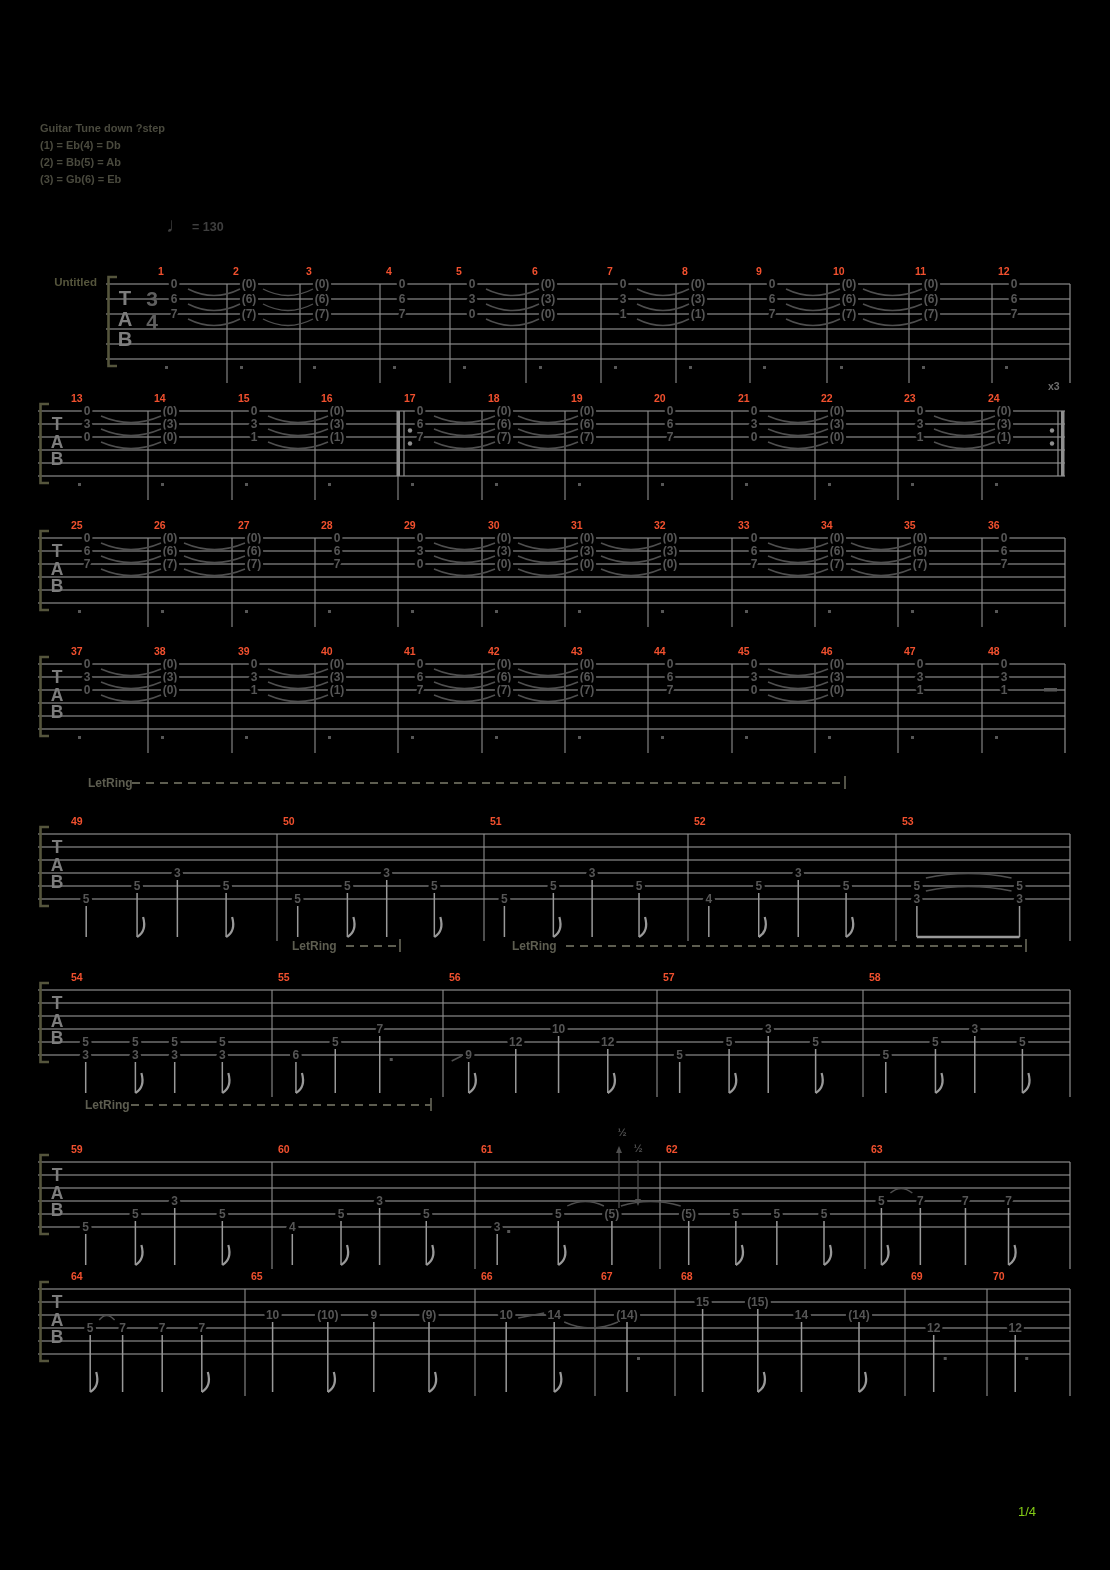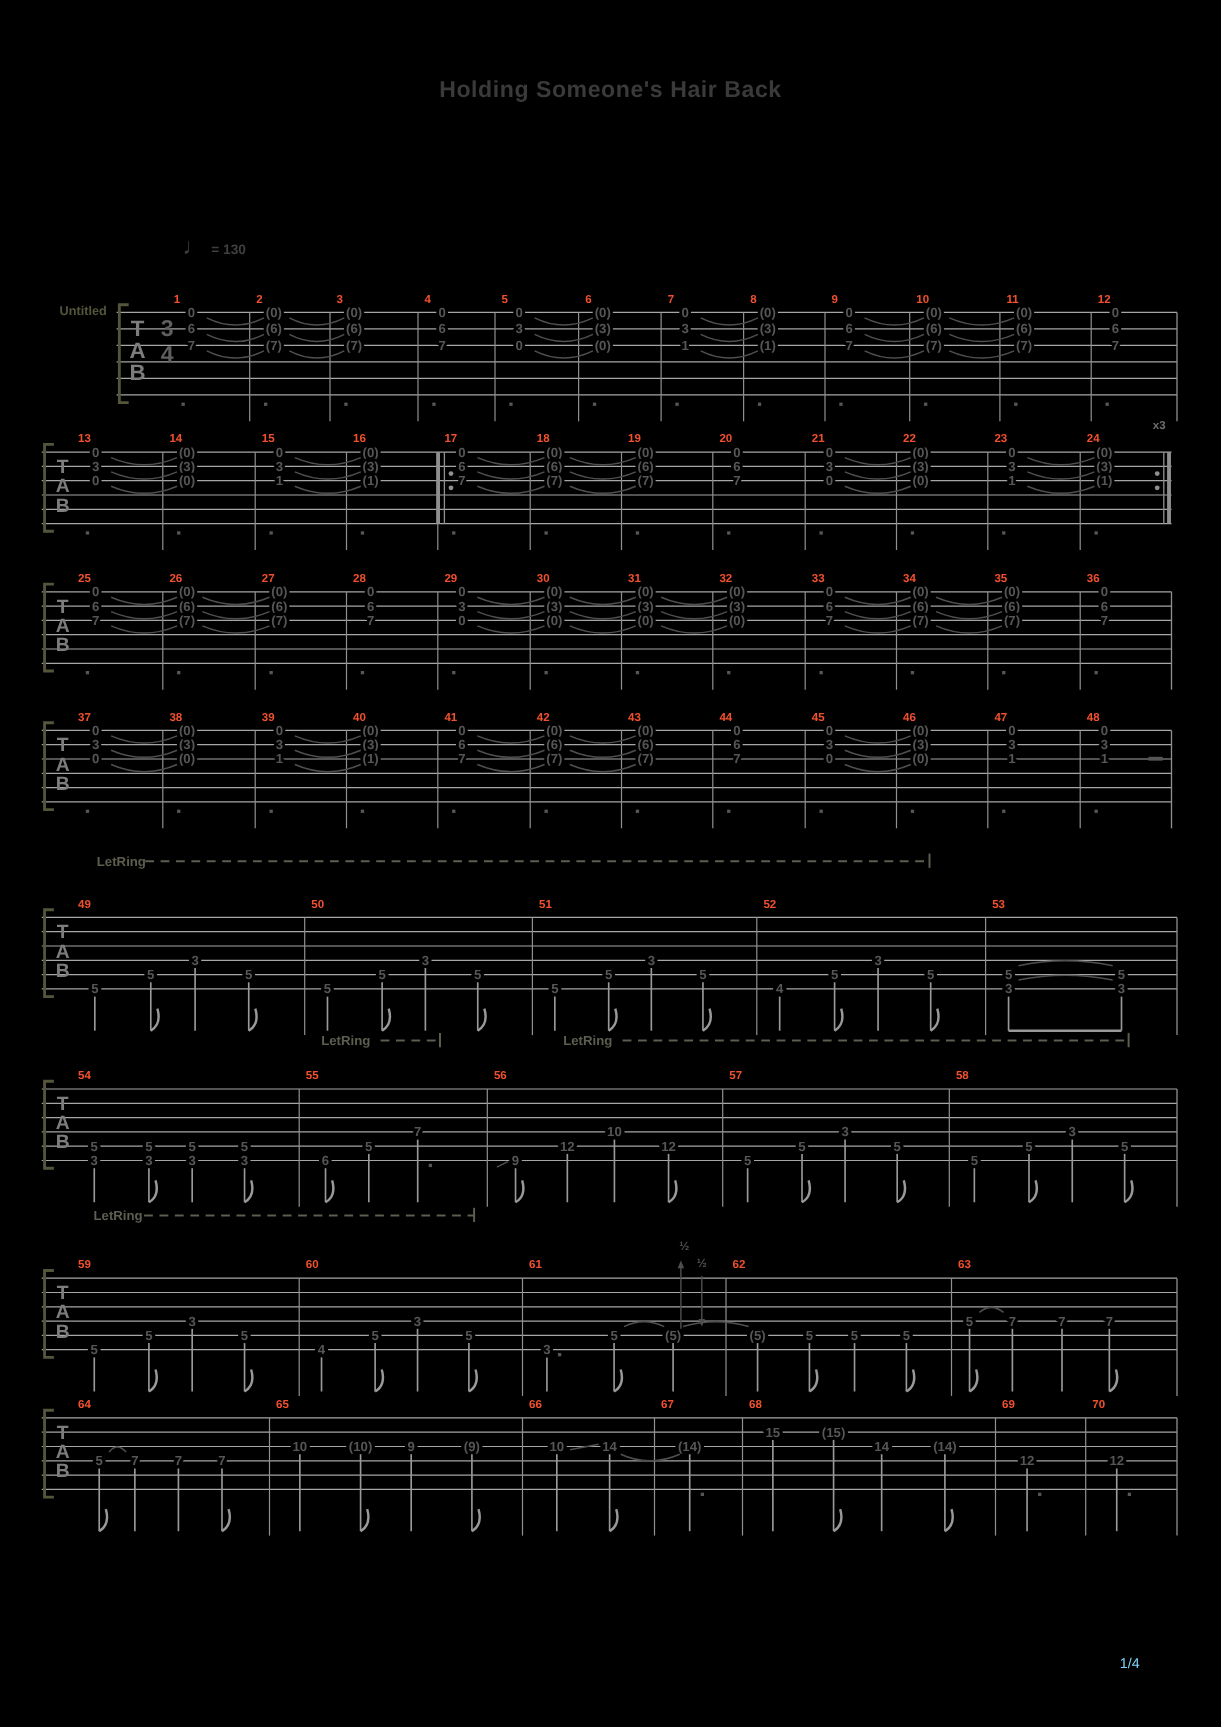--- a/index.html
+++ b/index.html
@@ -4,29 +4,34 @@
 <style>
   html,body{margin:0;padding:0;background:#000;}
   .page{position:relative;width:1110px;height:1570px;background:#000000;overflow:hidden;
         font-family:"Liberation Sans","DejaVu Sans",sans-serif;}
   .title{position:absolute;top:70px;left:0;width:1110px;text-align:center;
          font-size:21px;font-weight:bold;color:#3a3a3a;letter-spacing:.5px;}
   .tuning{position:absolute;left:40px;top:120px;color:#4a4a3e;font-size:11px;font-weight:bold;line-height:17px;}
   .tempo{position:absolute;left:166px;top:214px;display:flex;align-items:flex-start;color:#3f3f3f;}
   .tempo .note{font-size:21px;line-height:22px;}
   .tempo .val{font-size:12.5px;font-weight:bold;margin-left:5px;margin-top:6px;}
-  .footer{position:absolute;left:1018px;top:1504px;font-size:13px;color:#7dd3fc;}
+  .footer{position:absolute;left:1018px;top:1504px;font-size:13px;color:#84cc16;}
   svg{position:absolute;left:0;top:0;}
   svg text{font-family:"Liberation Sans","DejaVu Sans",sans-serif;}
 </style>
 </head>
 <body>
 
 <div class="page">
-  <div class="title">Holding Someone's Hair Back</div>
+  <div class="tuning">
+    <div>Guitar Tune down ?step</div>
+    <div>(1) = Eb(4) = Db</div>
+    <div>(2) = Bb(5) = Ab</div>
+    <div>(3) = Gb(6) = Eb</div>
+  </div>
   <div class="tempo">
     <span class="note">♩</span>
     <span class="val">= 130</span>
   </div>
   <svg id="score" width="1110" height="1570" viewBox="0 0 1110 1570">
       <g>
         <line x1="106" y1="284" x2="1070" y2="284" stroke="#a6a6a6" stroke-width="1.1"></line>
         <line x1="106" y1="299" x2="1070" y2="299" stroke="#a6a6a6" stroke-width="1.1"></line>
         <line x1="106" y1="314" x2="1070" y2="314" stroke="#a6a6a6" stroke-width="1.1"></line>
         <line x1="106" y1="329" x2="1070" y2="329" stroke="#a6a6a6" stroke-width="1.1"></line>

